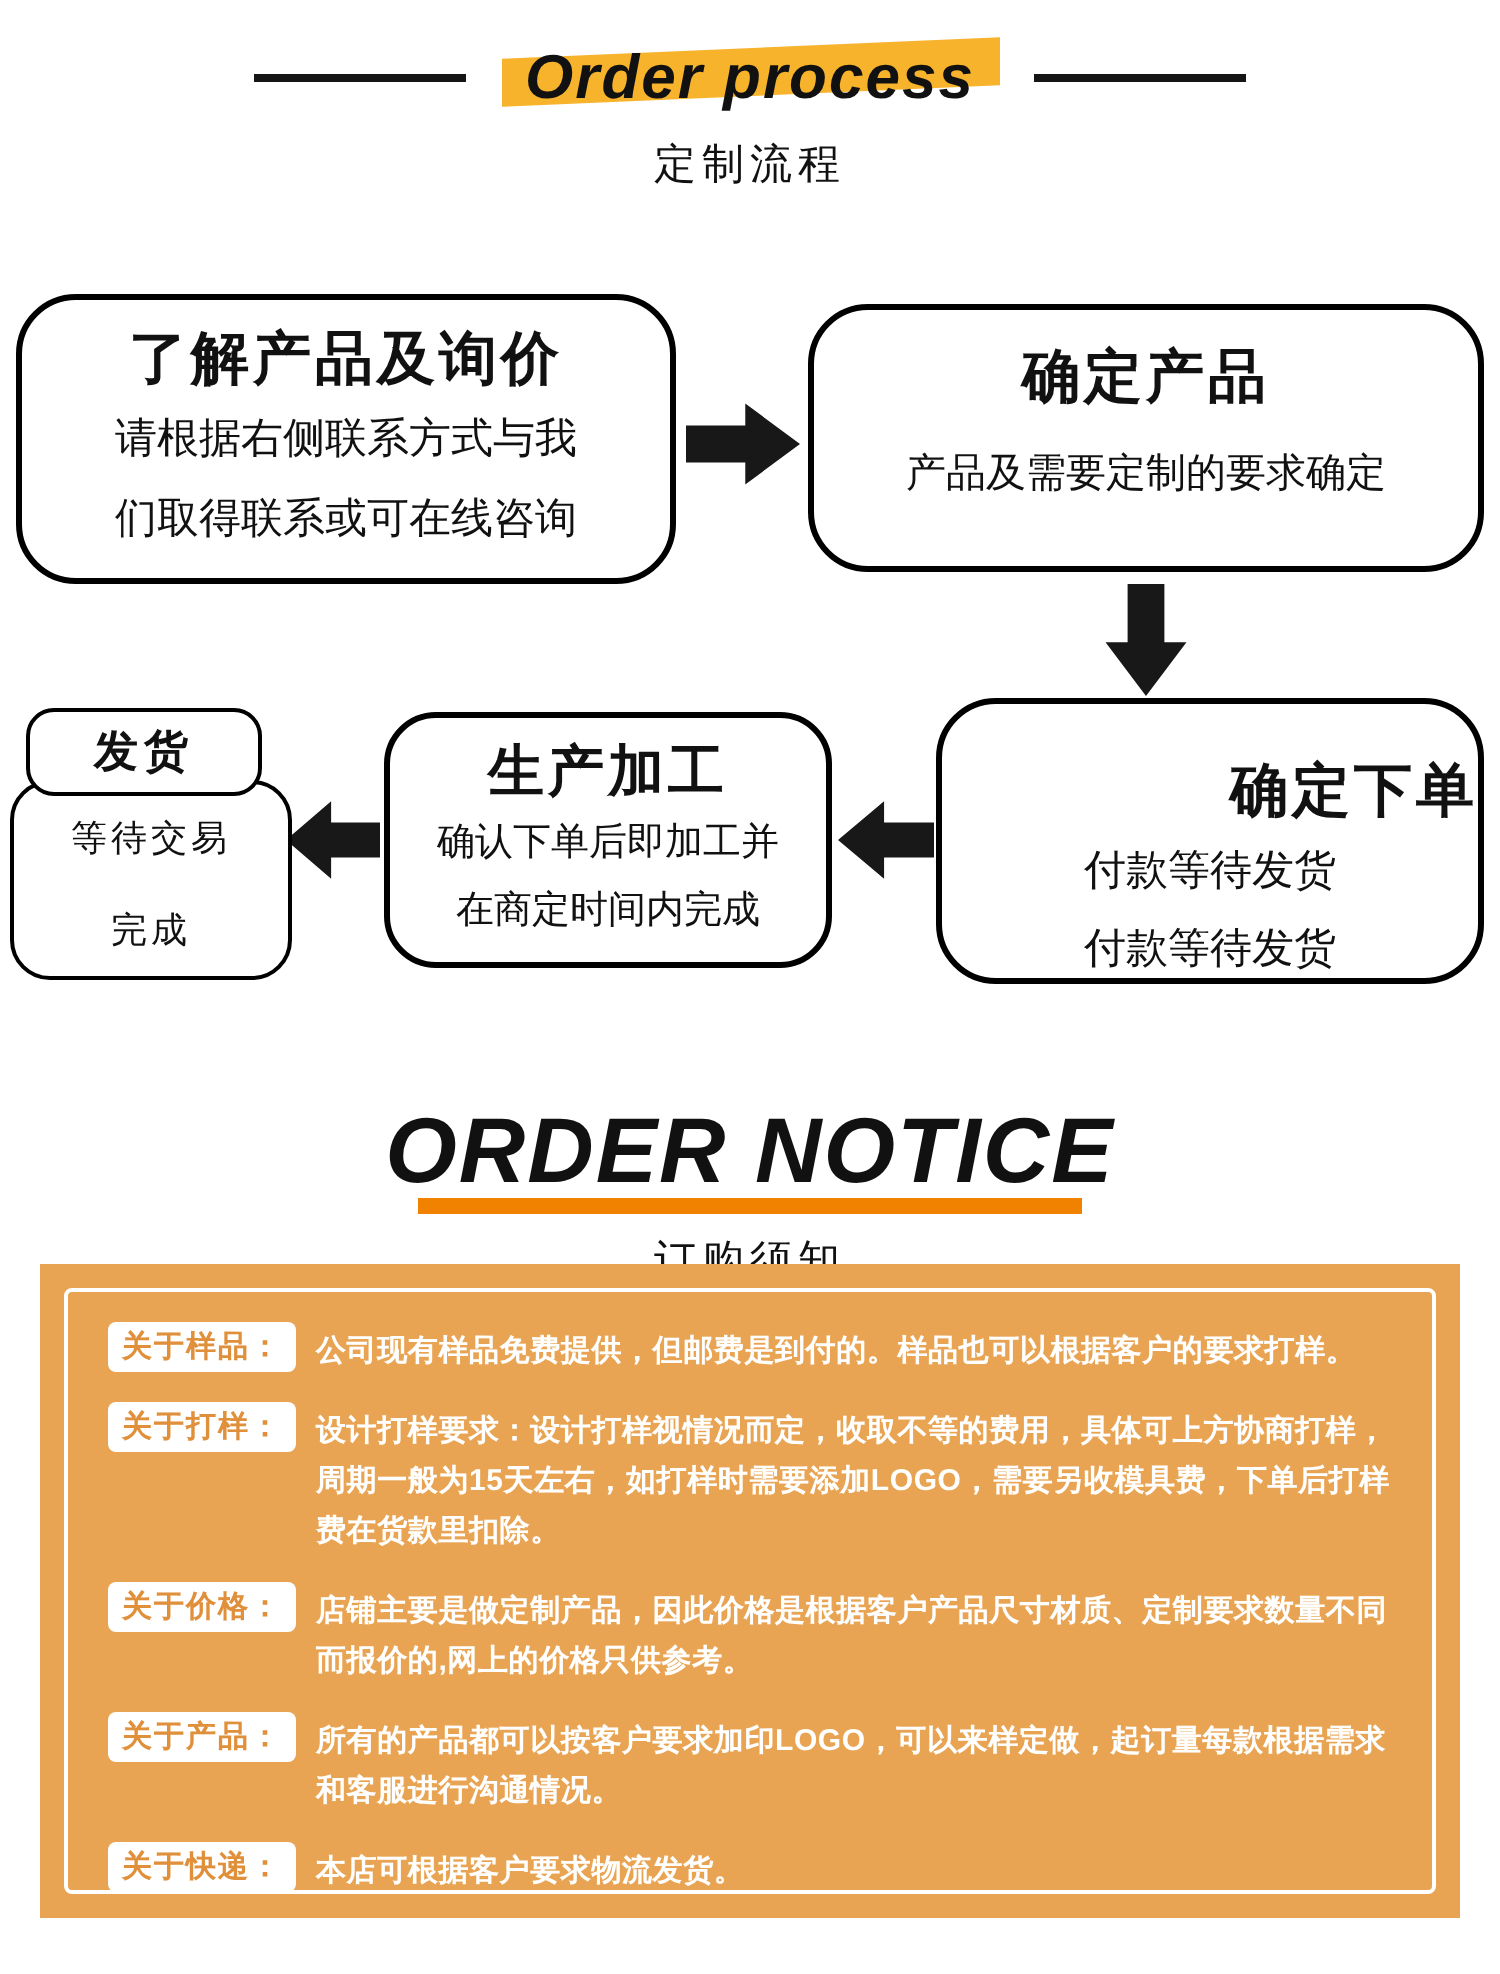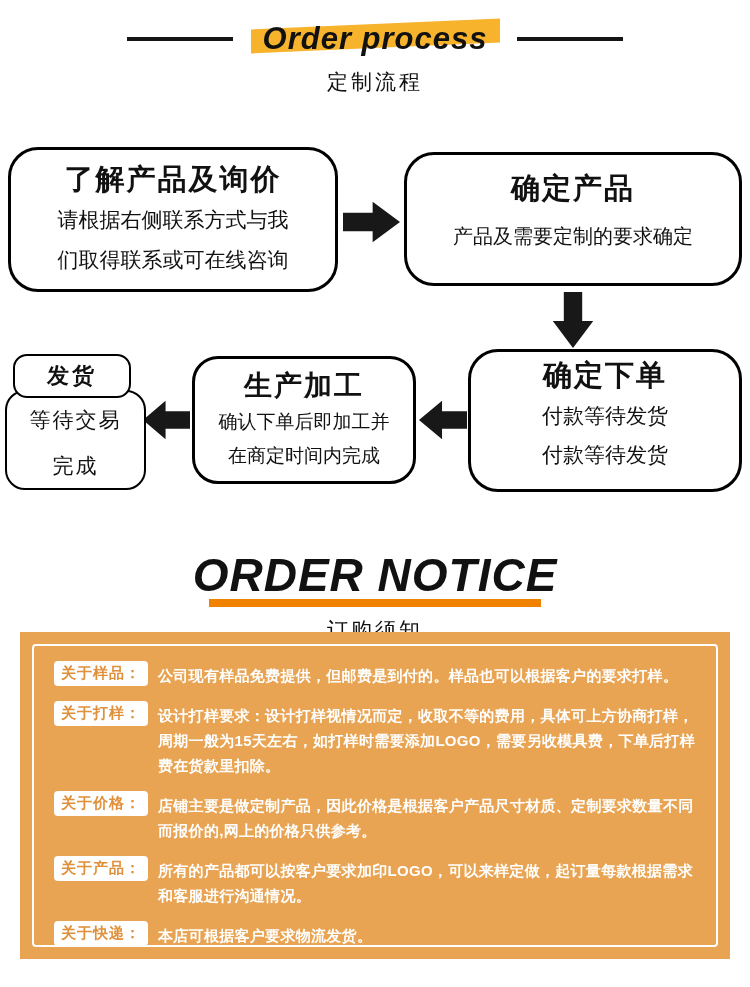--- a/index.html
+++ b/index.html
@@ -22,29 +22,29 @@
 
   .b1{left:8px;top:147px;width:330px;height:145px;}
   .b1 .ft{font-size:29px;margin-top:10px;}
   .b1 .fl{font-size:21px;line-height:40px;}
 
   .b2{left:404px;top:152px;width:338px;height:134px;}
   .b2 .ft{font-size:29px;margin-top:14px;}
   .b2 .fl{font-size:20px;margin-top:14px;}
 
   .b3{left:468px;top:349px;width:274px;height:143px;}
-  .b3 .ft{font-size:29px;margin-top:4px;}
+  .b3 .ft{font-size:29px;margin-top:24px;text-align:right;}
   .b3 .fl{font-size:21px;line-height:39px;}
 
   .b4{left:192px;top:356px;width:224px;height:128px;border-radius:26px;}
   .b4 .ft{font-size:28px;margin-top:8px;}
   .b4 .fl{font-size:19px;line-height:34px;}
 
   .b5big{left:5px;top:390px;width:141px;height:100px;border-radius:20px;border-width:2.5px;}
-  .b5big .fl{font-size:21px;line-height:37px;margin-top:9px;letter-spacing:2px;}
+  .b5big .fl{font-size:18px;line-height:37px;margin-top:9px;letter-spacing:2px;}
   .b5small{left:13px;top:354px;width:118px;height:44px;border-radius:14px;border-width:2.5px;z-index:2;
            display:flex;align-items:center;justify-content:center;}
   .b5small .ft{font-size:22px;letter-spacing:3px;}
 
   .arrow{position:absolute;background:#181818;}
   .a-right{clip-path:polygon(0 30%,52% 30%,52% 6%,100% 50%,52% 94%,52% 70%,0 70%);}
   .a-left {clip-path:polygon(100% 30%,48% 30%,48% 6%,0 50%,48% 94%,48% 70%,100% 70%);}
   .a-down {clip-path:polygon(30% 0,30% 52%,6% 52%,50% 100%,94% 52%,70% 52%,70% 0);}
   .ar1{left:343px;top:199px;width:57px;height:46px;}
   .ad1{left:550px;top:292px;width:46px;height:56px;}

